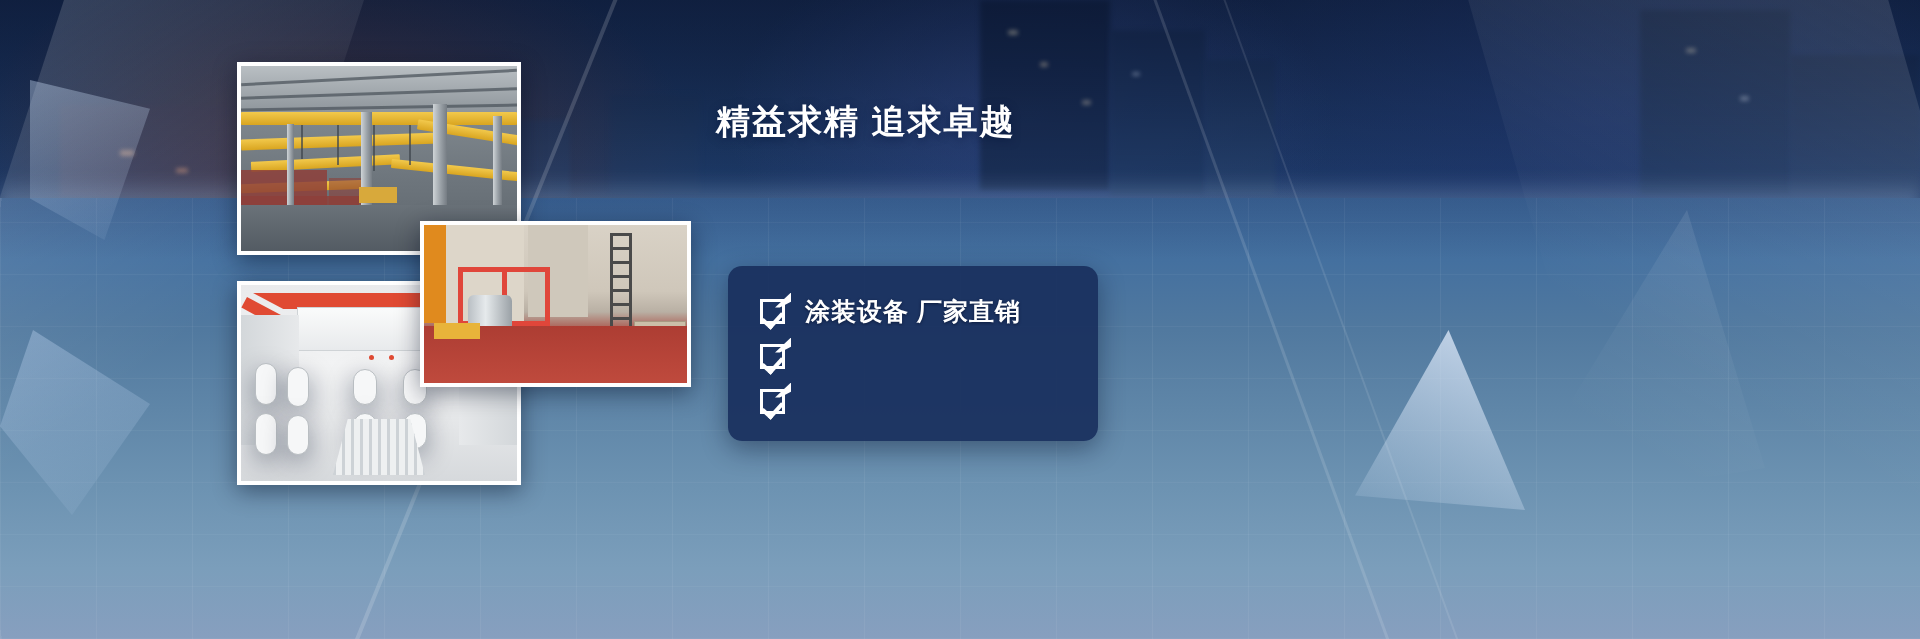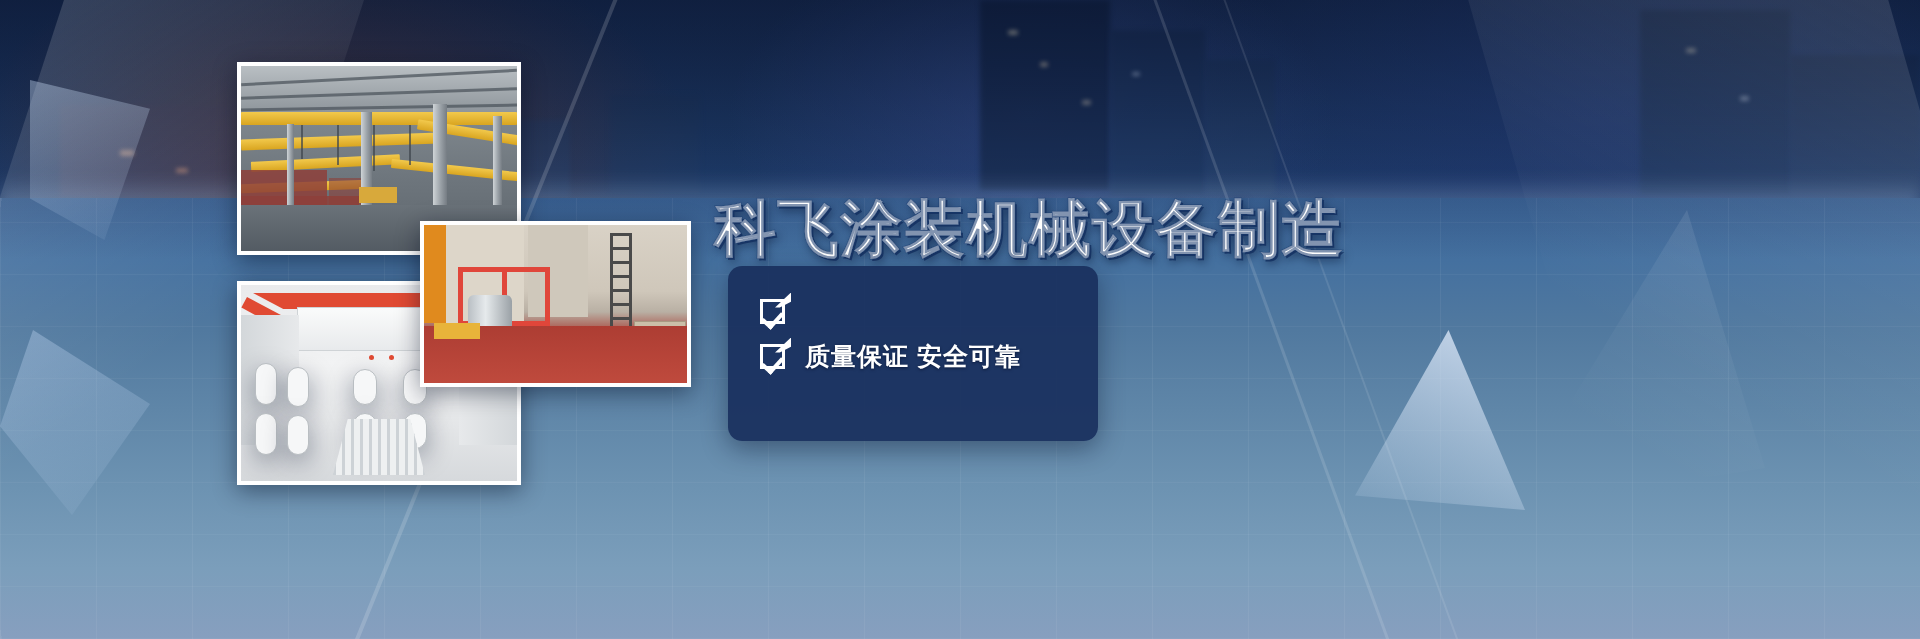--- a/index.html
+++ b/index.html
@@ -310,33 +310,36 @@
         <div class="redpost" style="left:112px;top:150px;width:5px;height:24px;"></div>
 
         <div class="tank"></div>
         <div style="position:absolute;left:36px;top:118px;width:88px;height:7px;background:#b9c0c5;"></div>
         <div class="redfloor"></div>
         <div class="yellowcart"></div>
       </div>
     </div>
   </div>
 
-
-
-  <div class="maintitle">科飞涂装机械设备制造</div>
+  <div class="tagline">精益求精  追求卓越</div>
+
+
 
   <div class="panel">
     <div class="feat-list">
 
-
       <div class="feat">
         <span class="chk"></span>
+        <span class="feat-text">涂装设备  厂家直销</span>
       </div>
 
       <div class="feat">
         <span class="chk"></span>
-        <span class="feat-text">质量保证  安全可靠</span>
+      </div>
+
+      <div class="feat">
+        <span class="chk"></span>
       </div>
 
     </div>
   </div>
 
 </div>
 
 </body></html>

